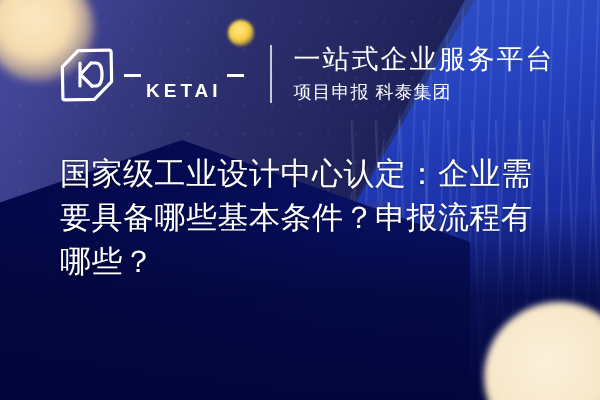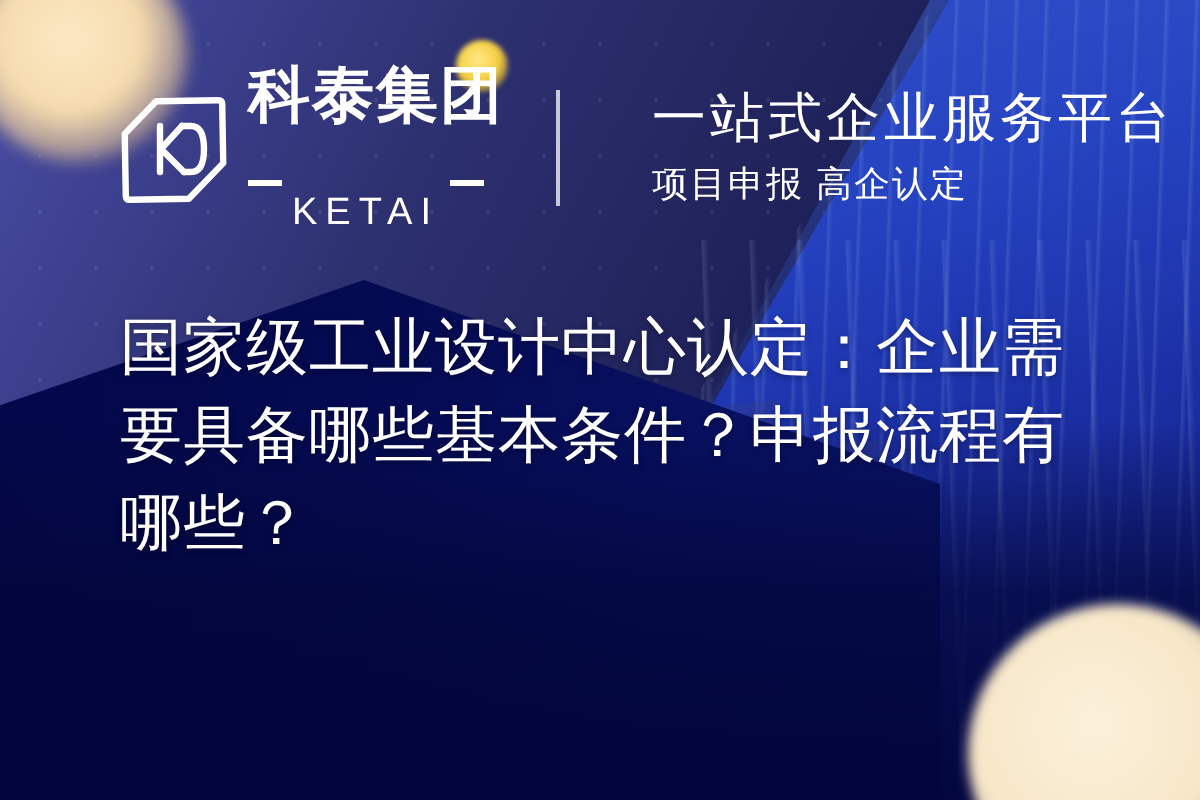--- a/index.html
+++ b/index.html
@@ -160,37 +160,37 @@
     margin-top: 3px;
     gap: 5px;
   }
   .logo-dash {
     width: 17px; height: 3px;
     background: #ffffff;
     flex: 0 0 auto;
   }
   .logo-en {
     font-size: 19px;
-    font-weight: 400;
+    font-weight: 700;
     color: #ffffff;
     letter-spacing: 4px;
     line-height: 1;
     white-space: nowrap;
     margin-top: 30px;
   }
 
   .divider {
     width: 2px;
     height: 58px;
     background: rgba(255,255,255,0.75);
     margin: 0 22px 0 26px;
     flex: 0 0 auto;
   }
 
-  .slogan { display: flex; flex-direction: column; justify-content: center; margin-left: 24px; }
+  .slogan { display: flex; flex-direction: column; justify-content: center; }
   .slogan-main {
     font-size: 27px;
     color: #ffffff;
     letter-spacing: 2px;
     line-height: 1.12;
     white-space: nowrap;
     font-weight: 400;
   }
   .slogan-sub {
     margin-top: 5px;
@@ -251,31 +251,30 @@
     <span class="logo-mark">
       <svg width="56" height="56" viewBox="0 0 56 56" fill="none" xmlns="http://www.w3.org/2000/svg">
         <path d="M20.5 4.5 L51.5 4.5 Q53.5 4.5 53.5 6.5 L53.5 36 L36 53.5 L6.5 53.5 Q4.5 53.5 4.5 51.5 L4.5 20.5 Z" transform="rotate(-1 29 29)" stroke="#ffffff" stroke-width="3.2" fill="none" stroke-linejoin="round"></path>
         <path d="M22 17 L22 40" stroke="#ffffff" stroke-width="3.2" stroke-linecap="round"></path>
         <path d="M33 17 L22.5 28.5 L34 40" stroke="#ffffff" stroke-width="3.2" stroke-linecap="round" stroke-linejoin="round"></path>
         <path d="M33 17 L37.5 17 Q44 17 44 28.5 Q44 40 37.5 40 L34 40" stroke="#ffffff" stroke-width="3.2" fill="none" stroke-linecap="round" stroke-linejoin="round"></path>
       </svg>
     </span>
 
     <span class="logo-words">
-      <span class="logo-cn">科泰集团</span>
       <span class="logo-en-row">
         <span class="logo-dash"></span>
         <span class="logo-en">KETAI</span>
         <span class="logo-dash"></span>
       </span>
     </span>
 
     <span class="divider"></span>
 
     <span class="slogan">
       <span class="slogan-main">一站式企业服务平台</span>
-      <span class="slogan-sub">项目申报 高企认定</span>
+      <span class="slogan-sub">项目申报 科泰集团</span>
     </span>
   </div>
 
   <div class="title">国家级工业设计中心认定：企业需要具备哪些基本条件？申报流程有哪些？</div>
 
 </div>
 
 </body></html>

